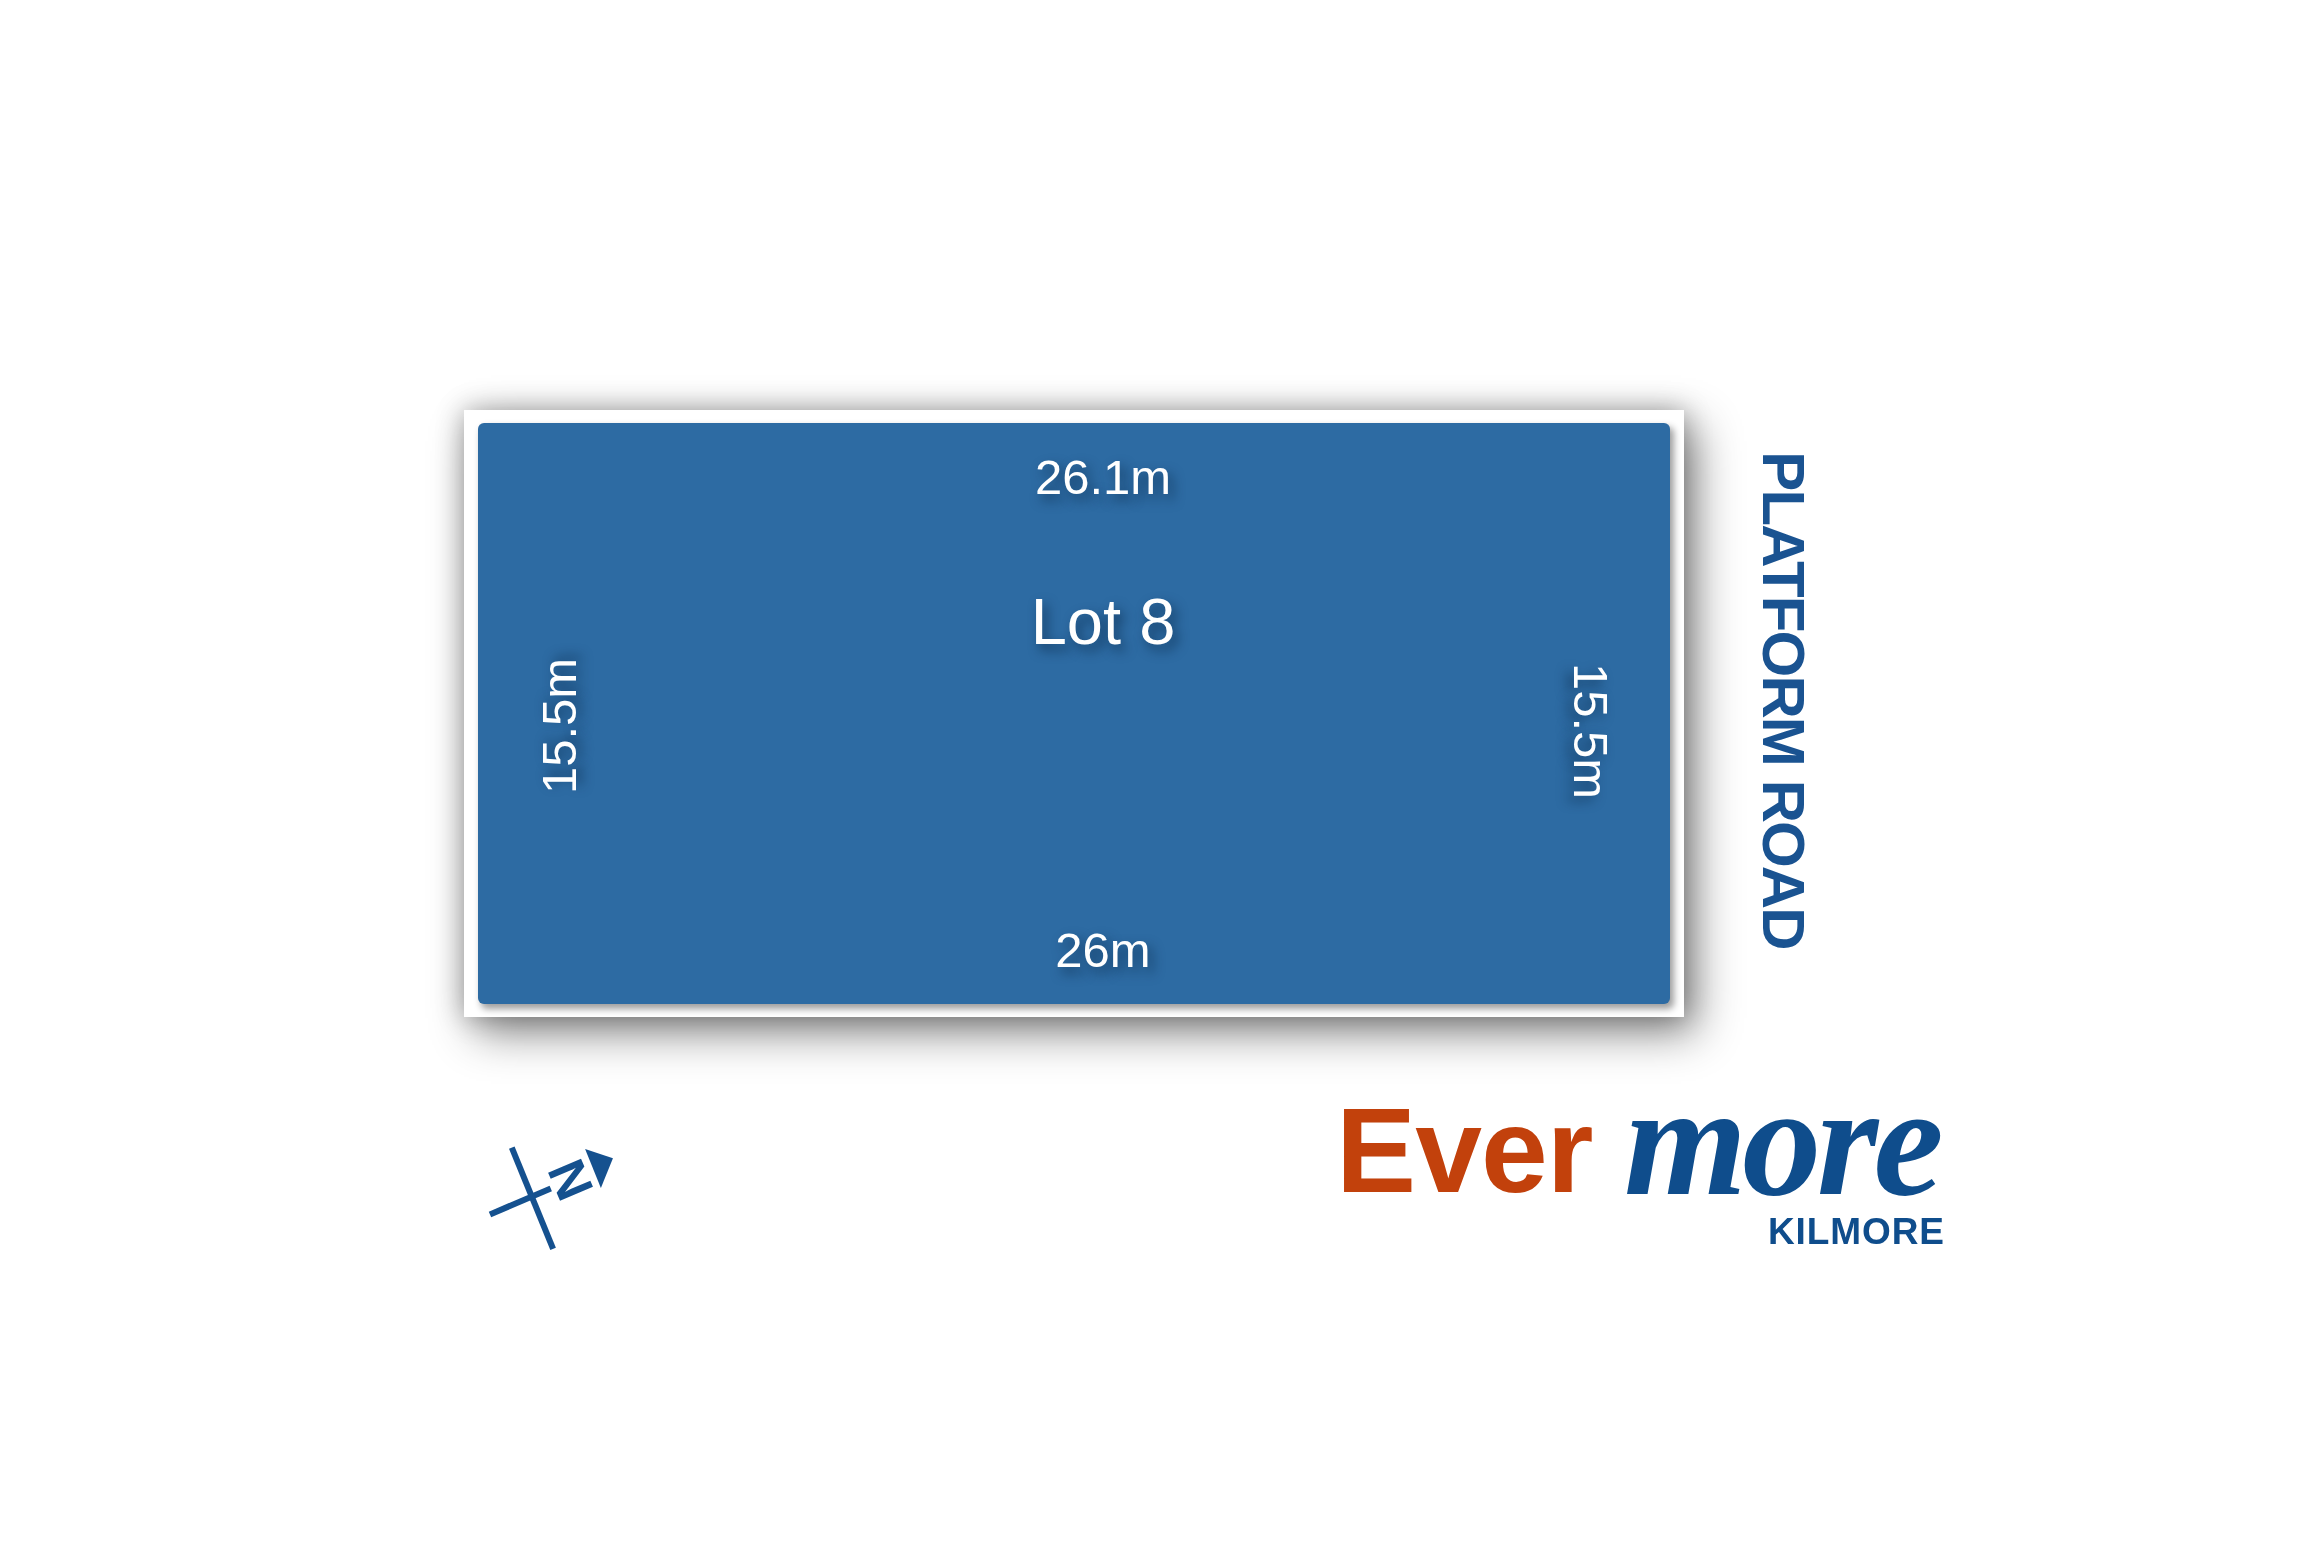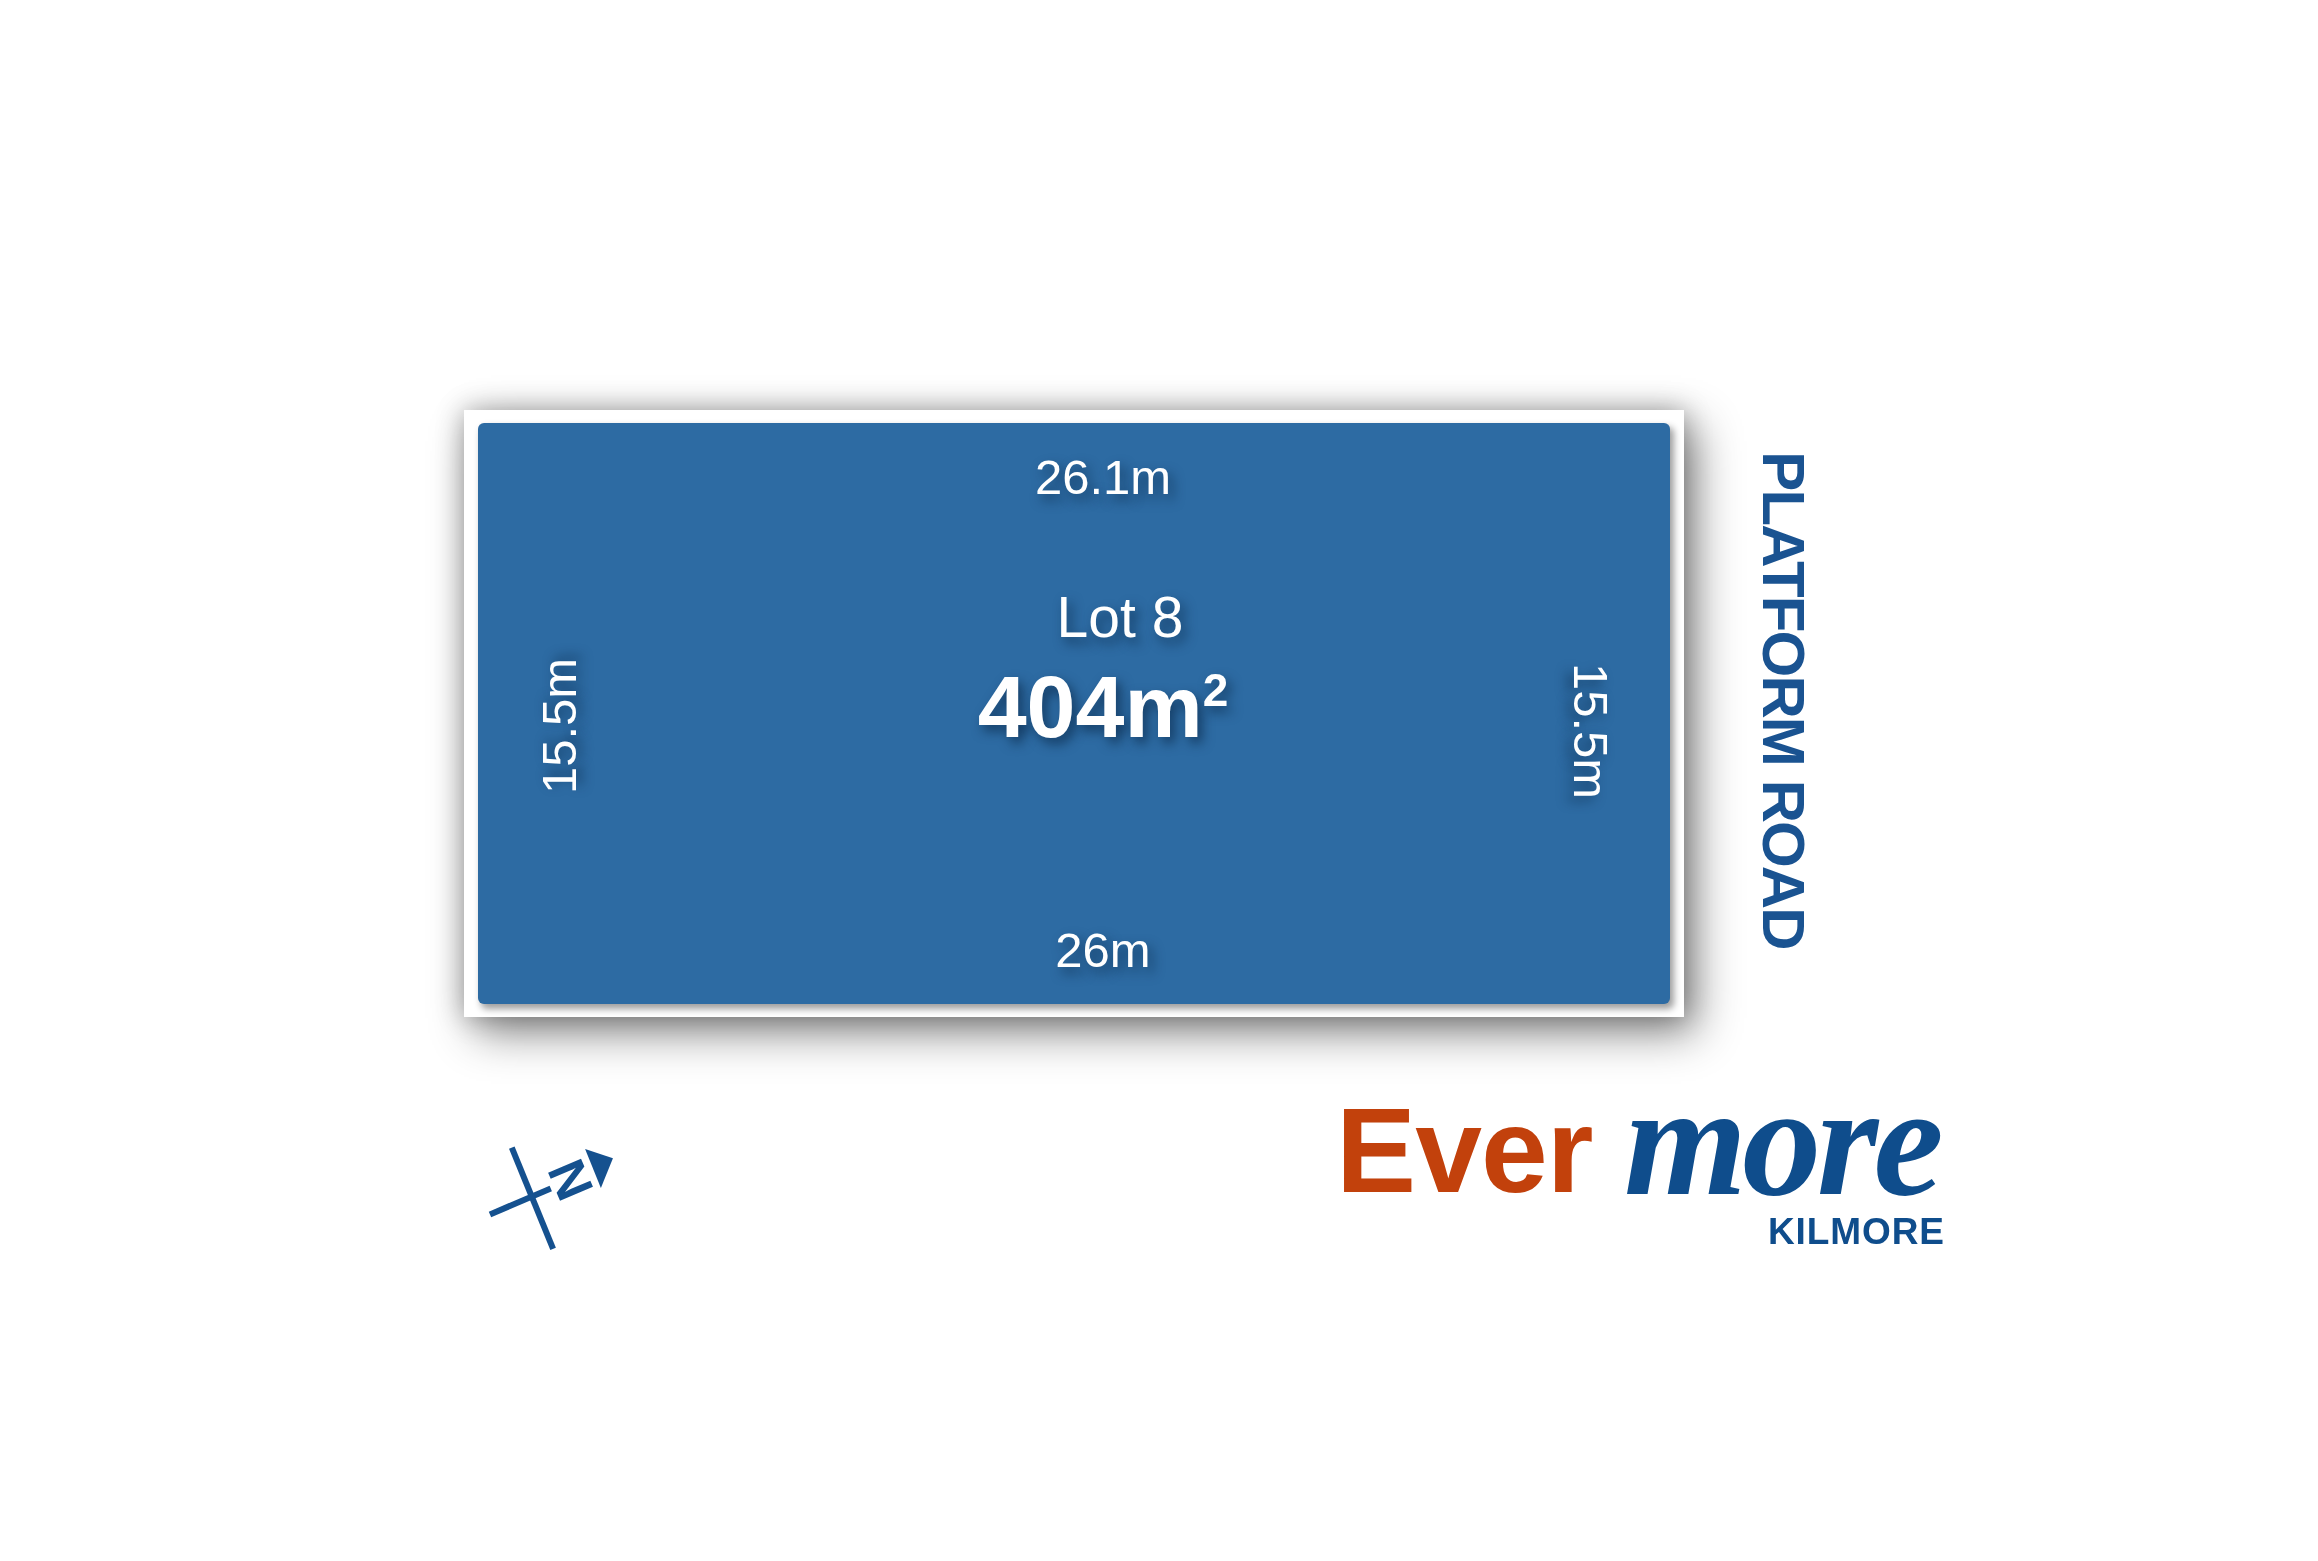--- a/index.html
+++ b/index.html
@@ -38,22 +38,22 @@
     text-shadow: 4.6px 5.6px 12px rgba(8, 35, 66, 0.65);
   }
   .dim { font-size: 49px; }
 
   .dim-top    { left: 625px; top: 30px;  transform: translateX(-50%); }
   .dim-bottom { left: 625px; top: 503px; transform: translateX(-50%); text-align: center; }
   .dim-left   { left: 81px;  top: 303px; transform: translate(-50%,-50%) rotate(-90deg); }
   .dim-right  { left: 1112px; top: 308px; transform: translate(-50%,-50%) rotate(90deg); }
 
   .lot-title {
-    left: 642px; top: 166px; transform: translateX(-50%);
-    font-size: 57px;
+    left: 625px; top: 166px; transform: translateX(-50%);
+    font-size: 65px;
   }
   .lot-area {
     left: 625px; top: 240px; transform: translateX(-50%);
     font-size: 88px; font-weight: bold;
   }
   .lot-area sup {
     font-size: 46px; font-weight: bold;
     vertical-align: 31px; line-height: 0;
   }
   .lot-qualifier {
@@ -115,21 +115,20 @@
 
 <div id="canvas">
 
   <div class="card">
     <div class="parcel">
 
       <div class="wlabel dim dim-top">26.1m</div>
 
       <div class="wlabel lot-title">Lot 8</div>
 
-      <div class="wlabel lot-area"><span>404m</span><sup>2</sup></div>
 
 
       <div class="wlabel dim dim-bottom">26m</div>
 
       <div class="wlabel dim dim-left">15.5m</div>
 
       <div class="wlabel dim dim-right">15.5m</div>
 
     </div>
   </div>

